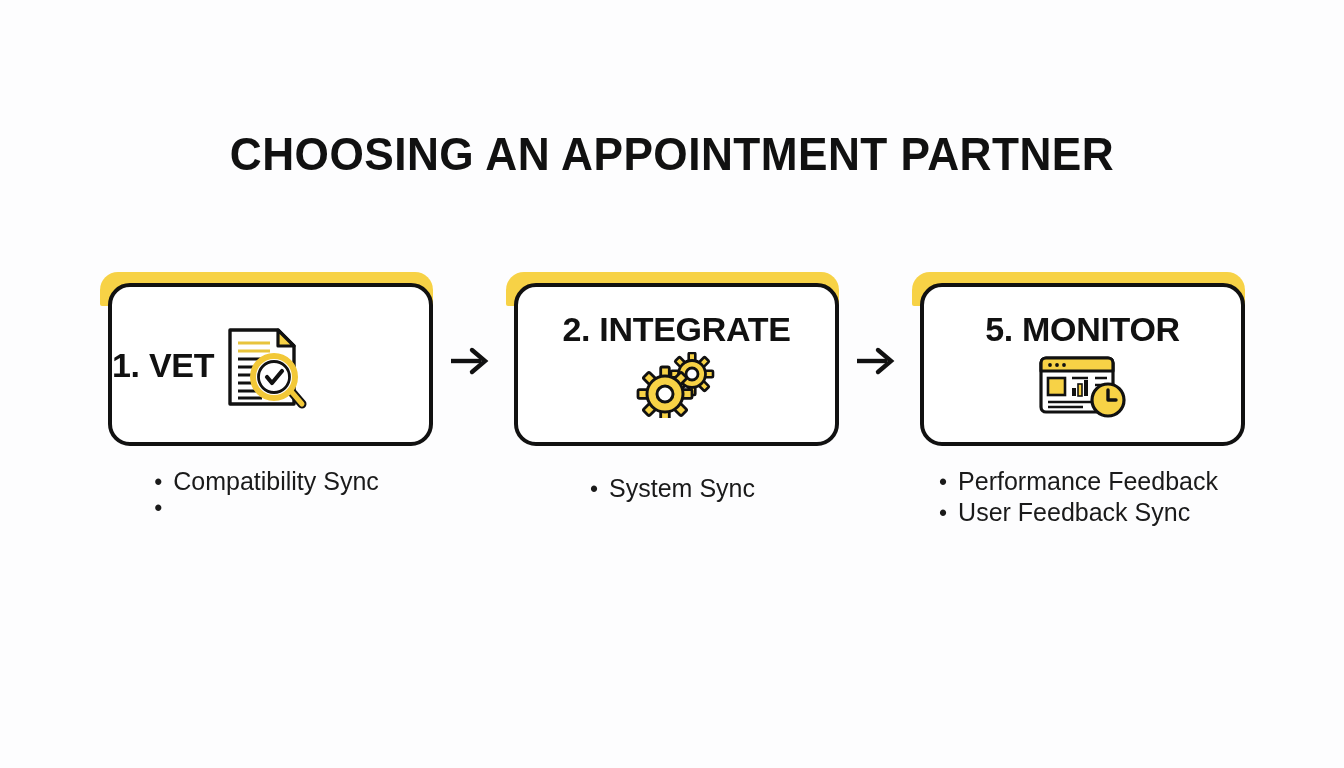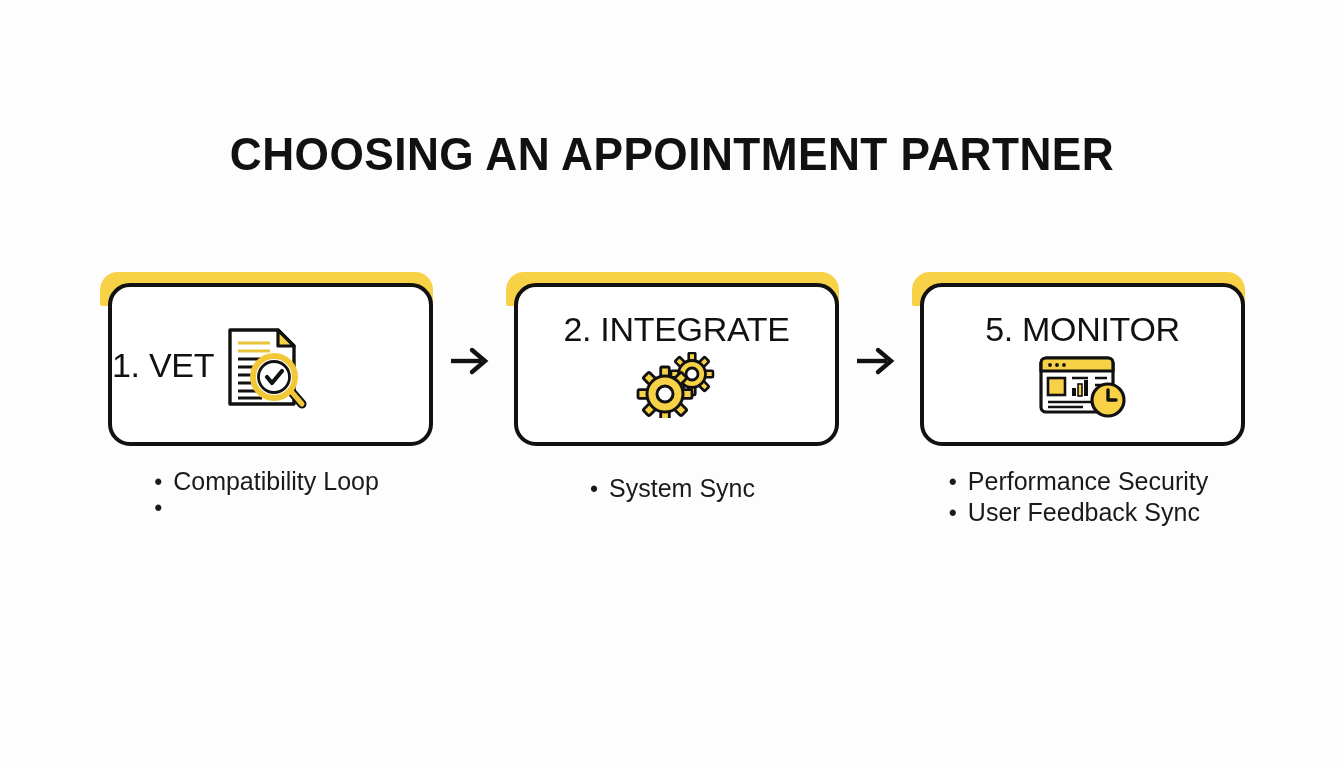--- a/index.html
+++ b/index.html
@@ -91,21 +91,21 @@
   .card-inner {
     width: 100%;
     display: flex;
     flex-direction: column;
     align-items: center;
     justify-content: center;
   }
 
   .card-title {
     font-size: 34px;
-    font-weight: normal;
+    font-weight: bold;
     color: #111111;
     letter-spacing: -0.3px;
     line-height: 1.0;
     white-space: nowrap;
   }
 
   
   .card.inline .card-inner {
     flex-direction: row;
     align-items: center;
@@ -199,21 +199,21 @@
 
                 <polyline points="51,61 56,67 66,55" fill="none" stroke="#111111" stroke-width="4.2" stroke-linecap="round" stroke-linejoin="round"></polyline>
               </svg>
             </span>
           </div>
         </div>
       </div>
       <div class="bullets">
         <div class="bullet">
           <span class="dot">•</span>
-          <span>Compatibility Loop</span>
+          <span>Compatibility Sync</span>
         </div>
         <div class="bullet">
           <span class="dot">•</span>
         </div>
       </div>
     </div>
 
     <div class="arrow">
       <svg width="44" height="34" viewBox="0 0 44 34">
         <line x1="3" y1="17" x2="33" y2="17" stroke="#111111" stroke-width="4.4" stroke-linecap="butt"></line>
@@ -309,21 +309,21 @@
                 <circle cx="73" cy="48" r="16" fill="#f7d246" stroke="#111111" stroke-width="3.2"></circle>
                 <polyline points="73,38 73,48 81,48" fill="none" stroke="#111111" stroke-width="3.4" stroke-linecap="round" stroke-linejoin="round"></polyline>
               </svg>
             </span>
           </div>
         </div>
       </div>
       <div class="bullets">
         <div class="bullet">
           <span class="dot">•</span>
-          <span>Performance Security</span>
+          <span>Performance Feedback</span>
         </div>
         <div class="bullet">
           <span class="dot">•</span>
           <span>User Feedback Sync</span>
         </div>
       </div>
     </div>
 
   </div>
 </div>

